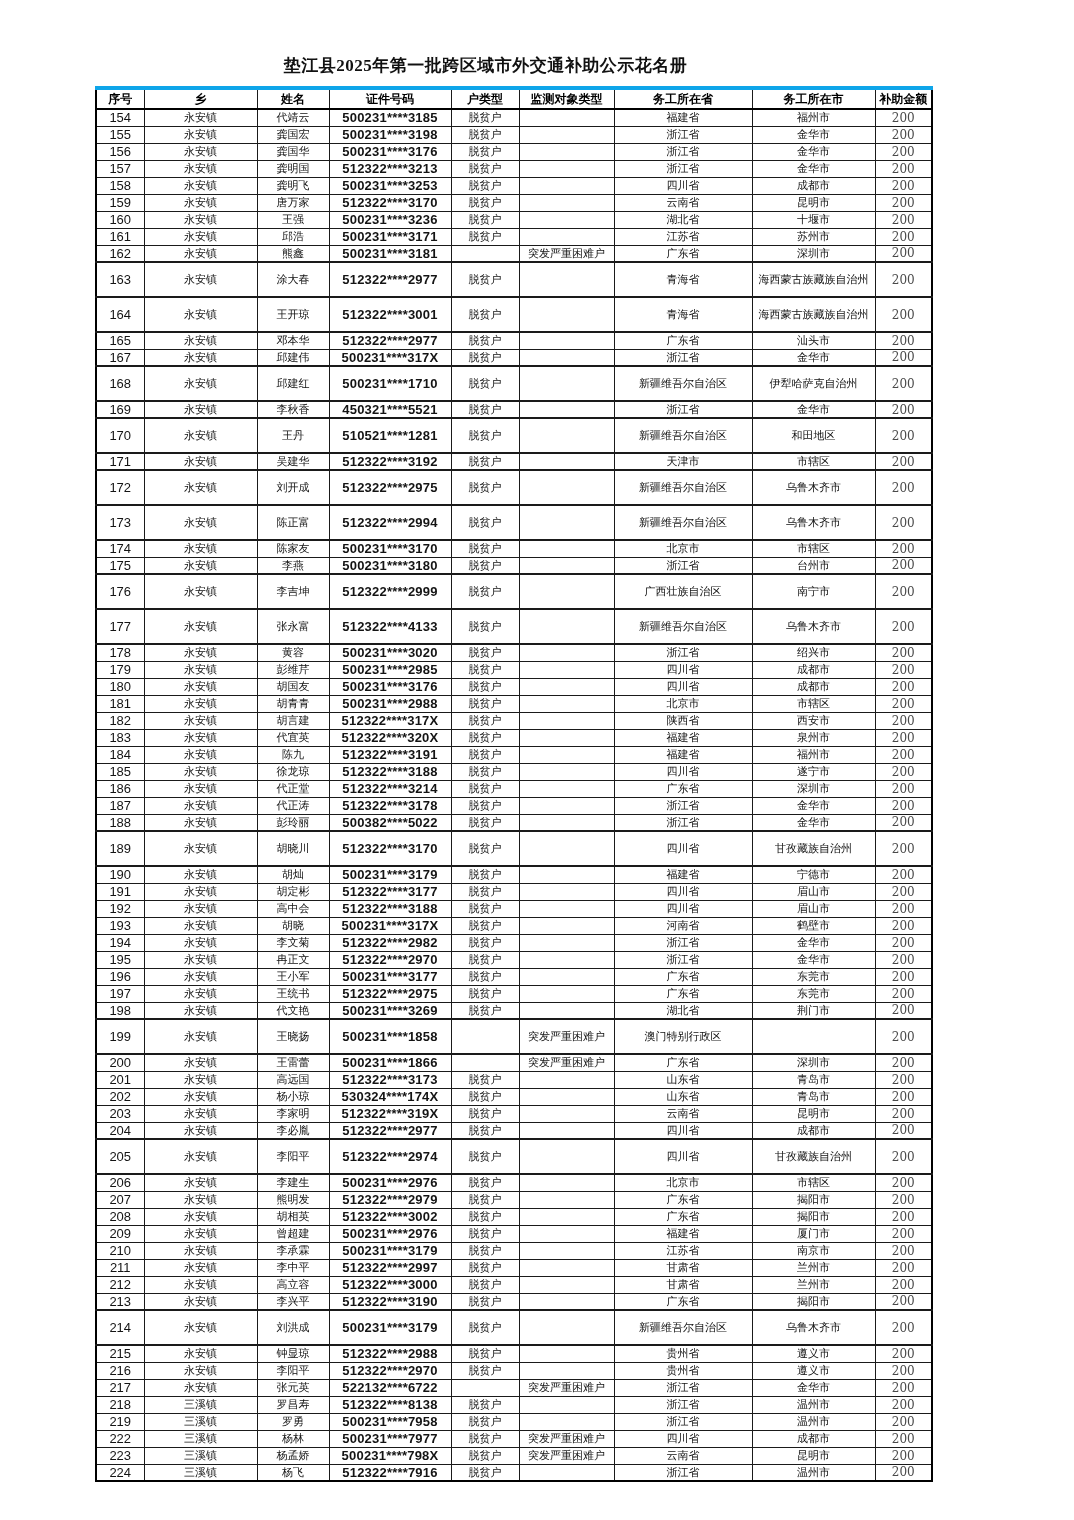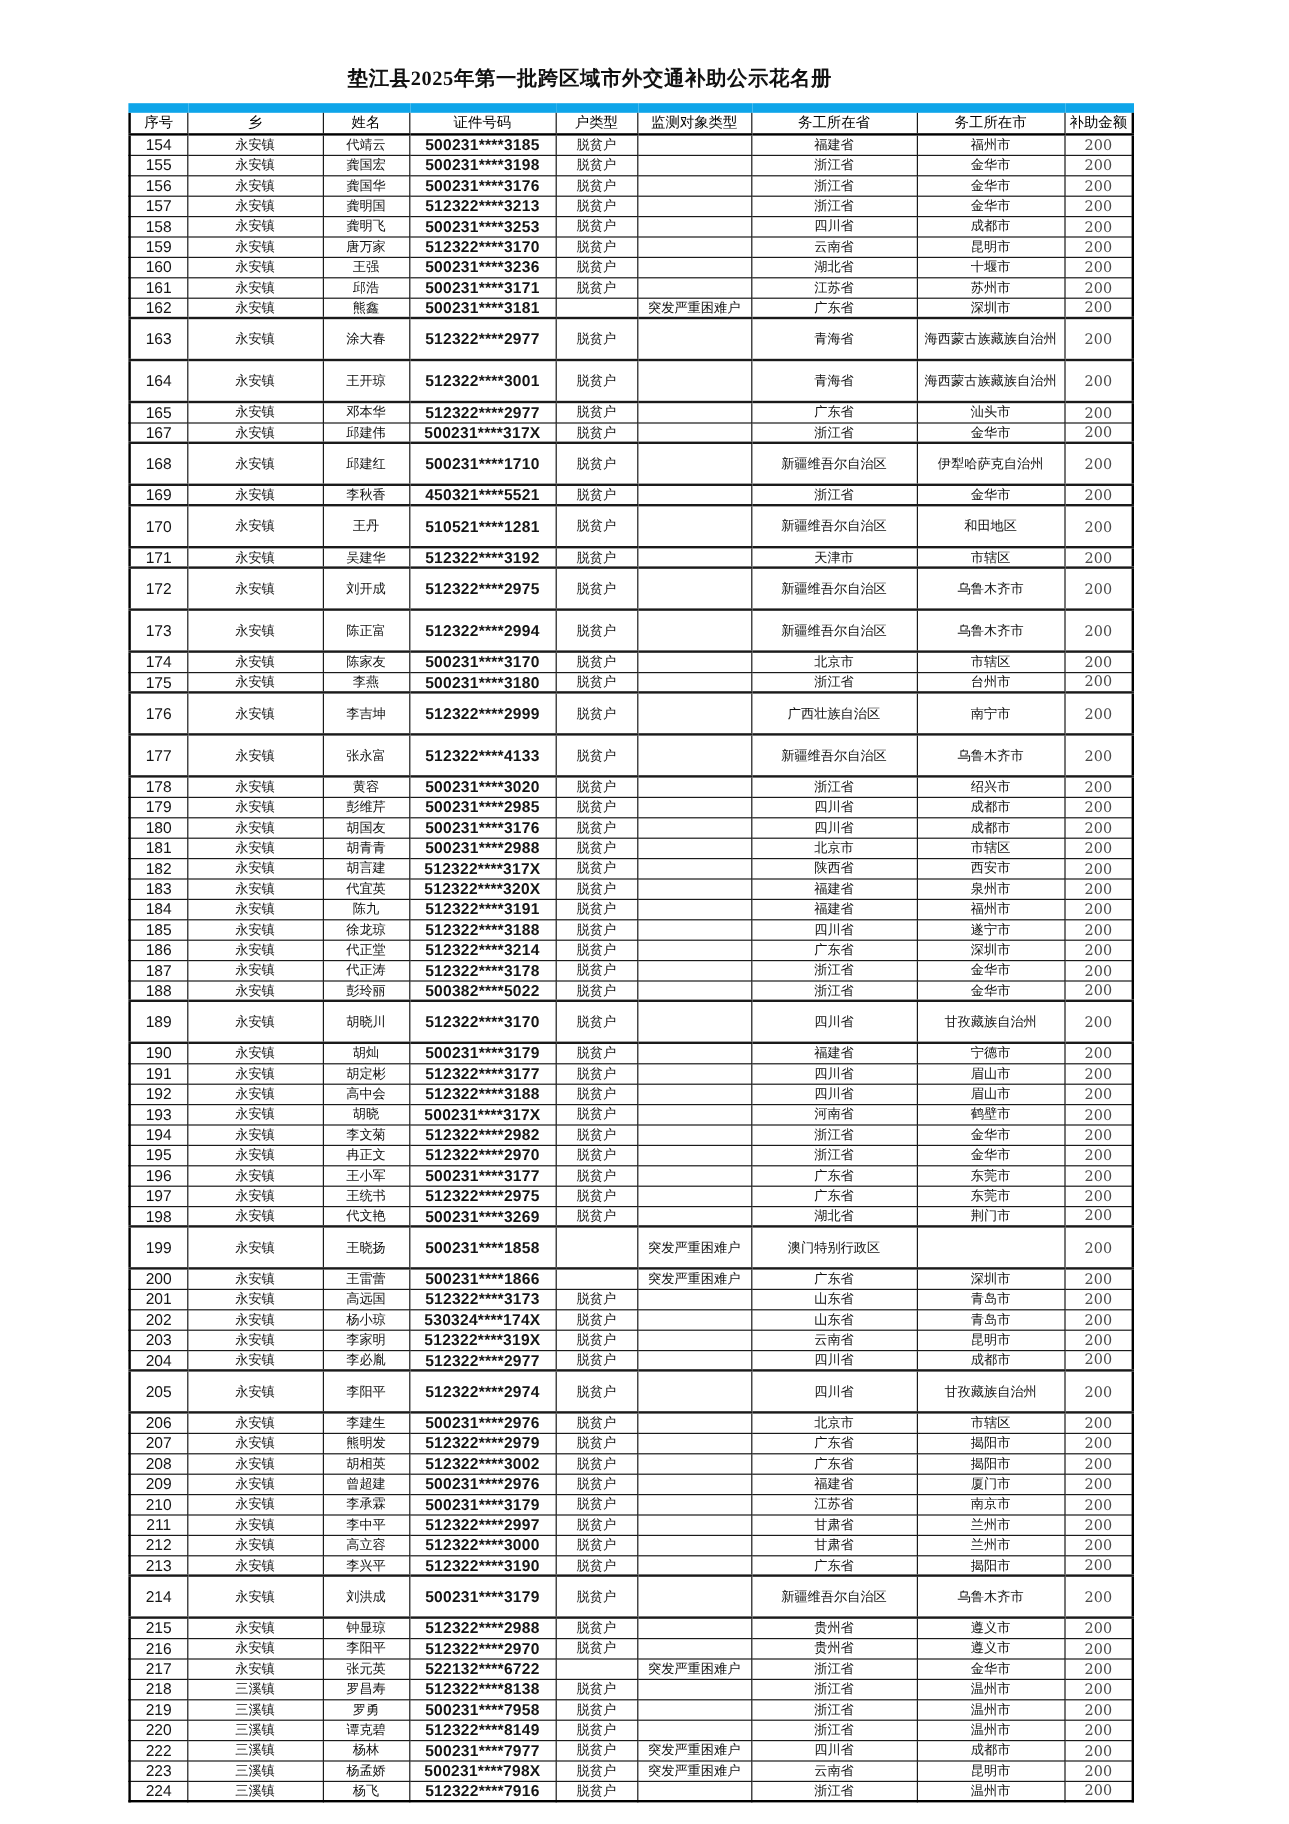--- a/index.html
+++ b/index.html
@@ -7,21 +7,20 @@
     background: #ffffff;
     font-family: "Liberation Serif", "DejaVu Serif", serif;
     color: #000;
   }
   .page {
     position: relative;
     width: 971px;
     height: 1520px;
     background: #ffffff;
     overflow: hidden;
-    padding-left: 12px;
   }
   .doc-title {
     padding-top: 54px;
     text-align: center;
     font-size: 17px;
     font-weight: bold;
     letter-spacing: 0.5px;
     color: #111;
   }
   table.roster {
@@ -35,23 +34,23 @@
     text-align: center;
     vertical-align: middle;
     overflow: hidden;
     white-space: nowrap;
     padding: 0 1px;
   }
   table.roster { border: 2px solid #000; }
   table.roster thead th {
     height: 21px;
     font-size: 12px;
-    font-weight: normal;
+    font-weight: bold;
     border-bottom: 2px solid #000;
-    border-top: 8px solid #0ea5e9;
+    border-top: 4px solid #0ea5e9;
   }
   table.roster tbody tr { height: 17px; }
   table.roster tbody tr.tall { height: 35px; }
   table.roster tbody tr.tall td { border-top-width: 2px; border-bottom-width: 2px; }
   td.zh { font-size: 11px; color: #111; }
   td.num {
     font-family: "Liberation Sans", "DejaVu Sans", sans-serif;
     font-size: 13px;
     color: #141414;
   }
@@ -810,31 +809,20 @@
       <td class="zh">三溪镇</td>
       <td class="zh">罗勇</td>
       <td class="idnum">500231****7958</td>
       <td class="zh">脱贫户</td>
       <td class="zh"></td>
       <td class="zh">浙江省</td>
       <td class="zh">温州市</td>
       <td class="amount">200</td>
     </tr>
         <tr>
-      <td class="num">220</td>
-      <td class="zh">三溪镇</td>
-      <td class="zh">谭克碧</td>
-      <td class="idnum">512322****8149</td>
-      <td class="zh">脱贫户</td>
-      <td class="zh"></td>
-      <td class="zh">浙江省</td>
-      <td class="zh">温州市</td>
-      <td class="amount">200</td>
-    </tr>
-        <tr>
       <td class="num">222</td>
       <td class="zh">三溪镇</td>
       <td class="zh">杨林</td>
       <td class="idnum">500231****7977</td>
       <td class="zh">脱贫户</td>
       <td class="zh">突发严重困难户</td>
       <td class="zh">四川省</td>
       <td class="zh">成都市</td>
       <td class="amount">200</td>
     </tr>

